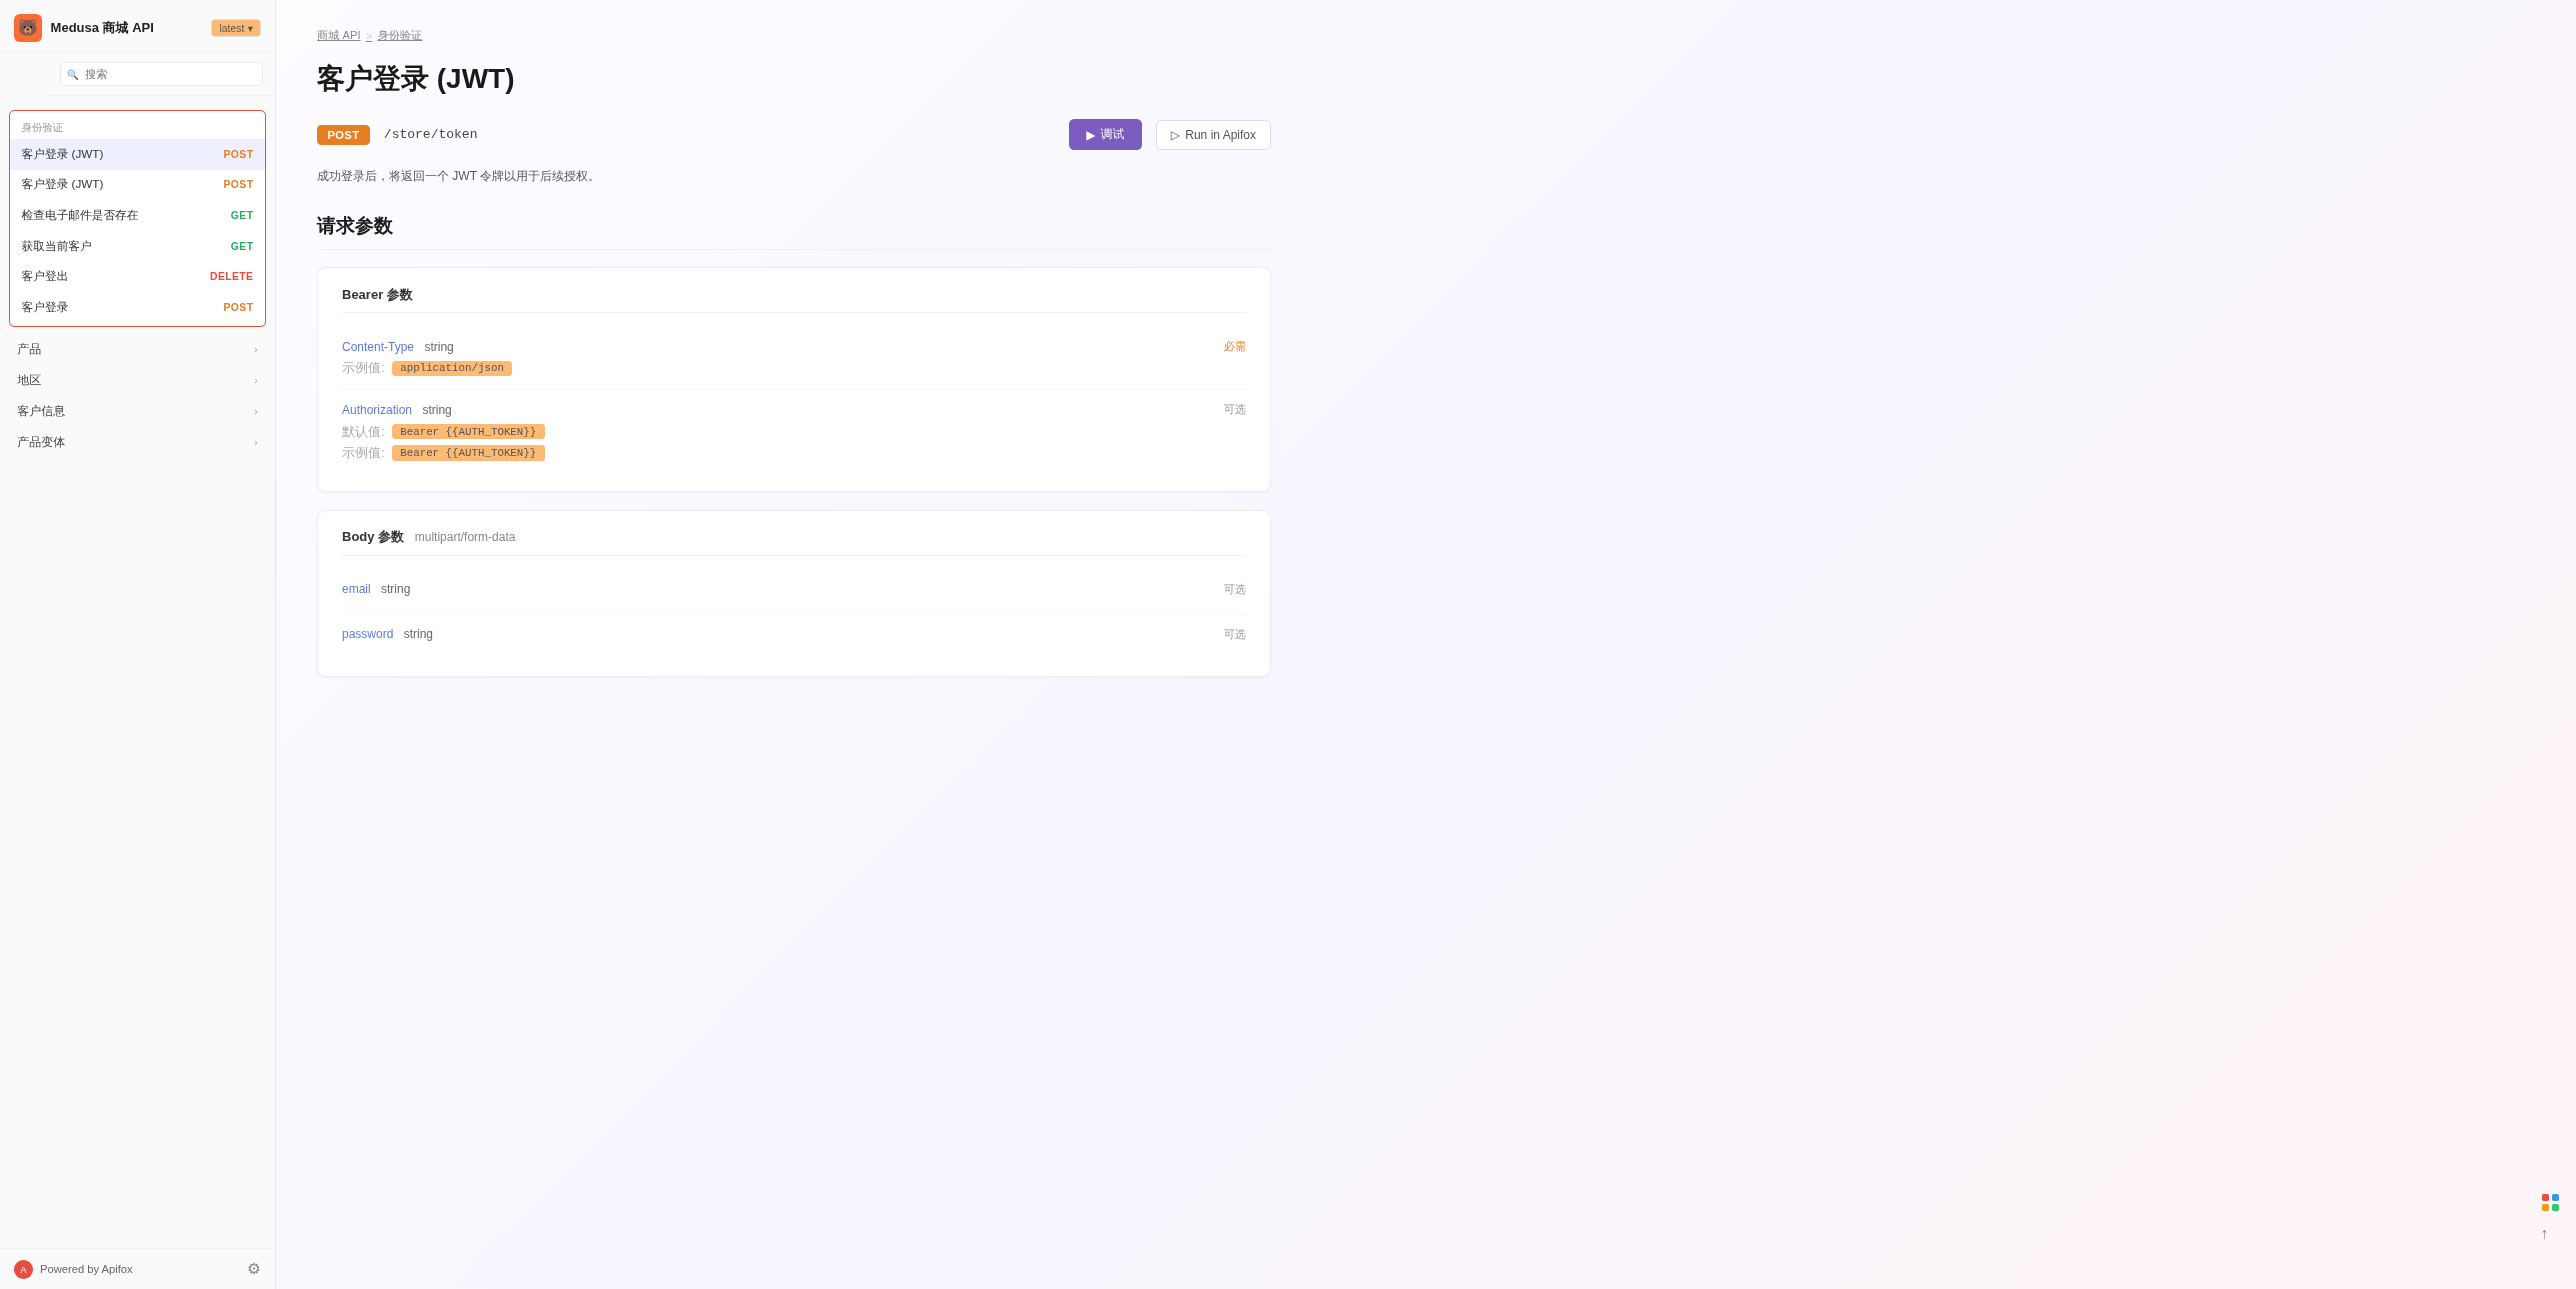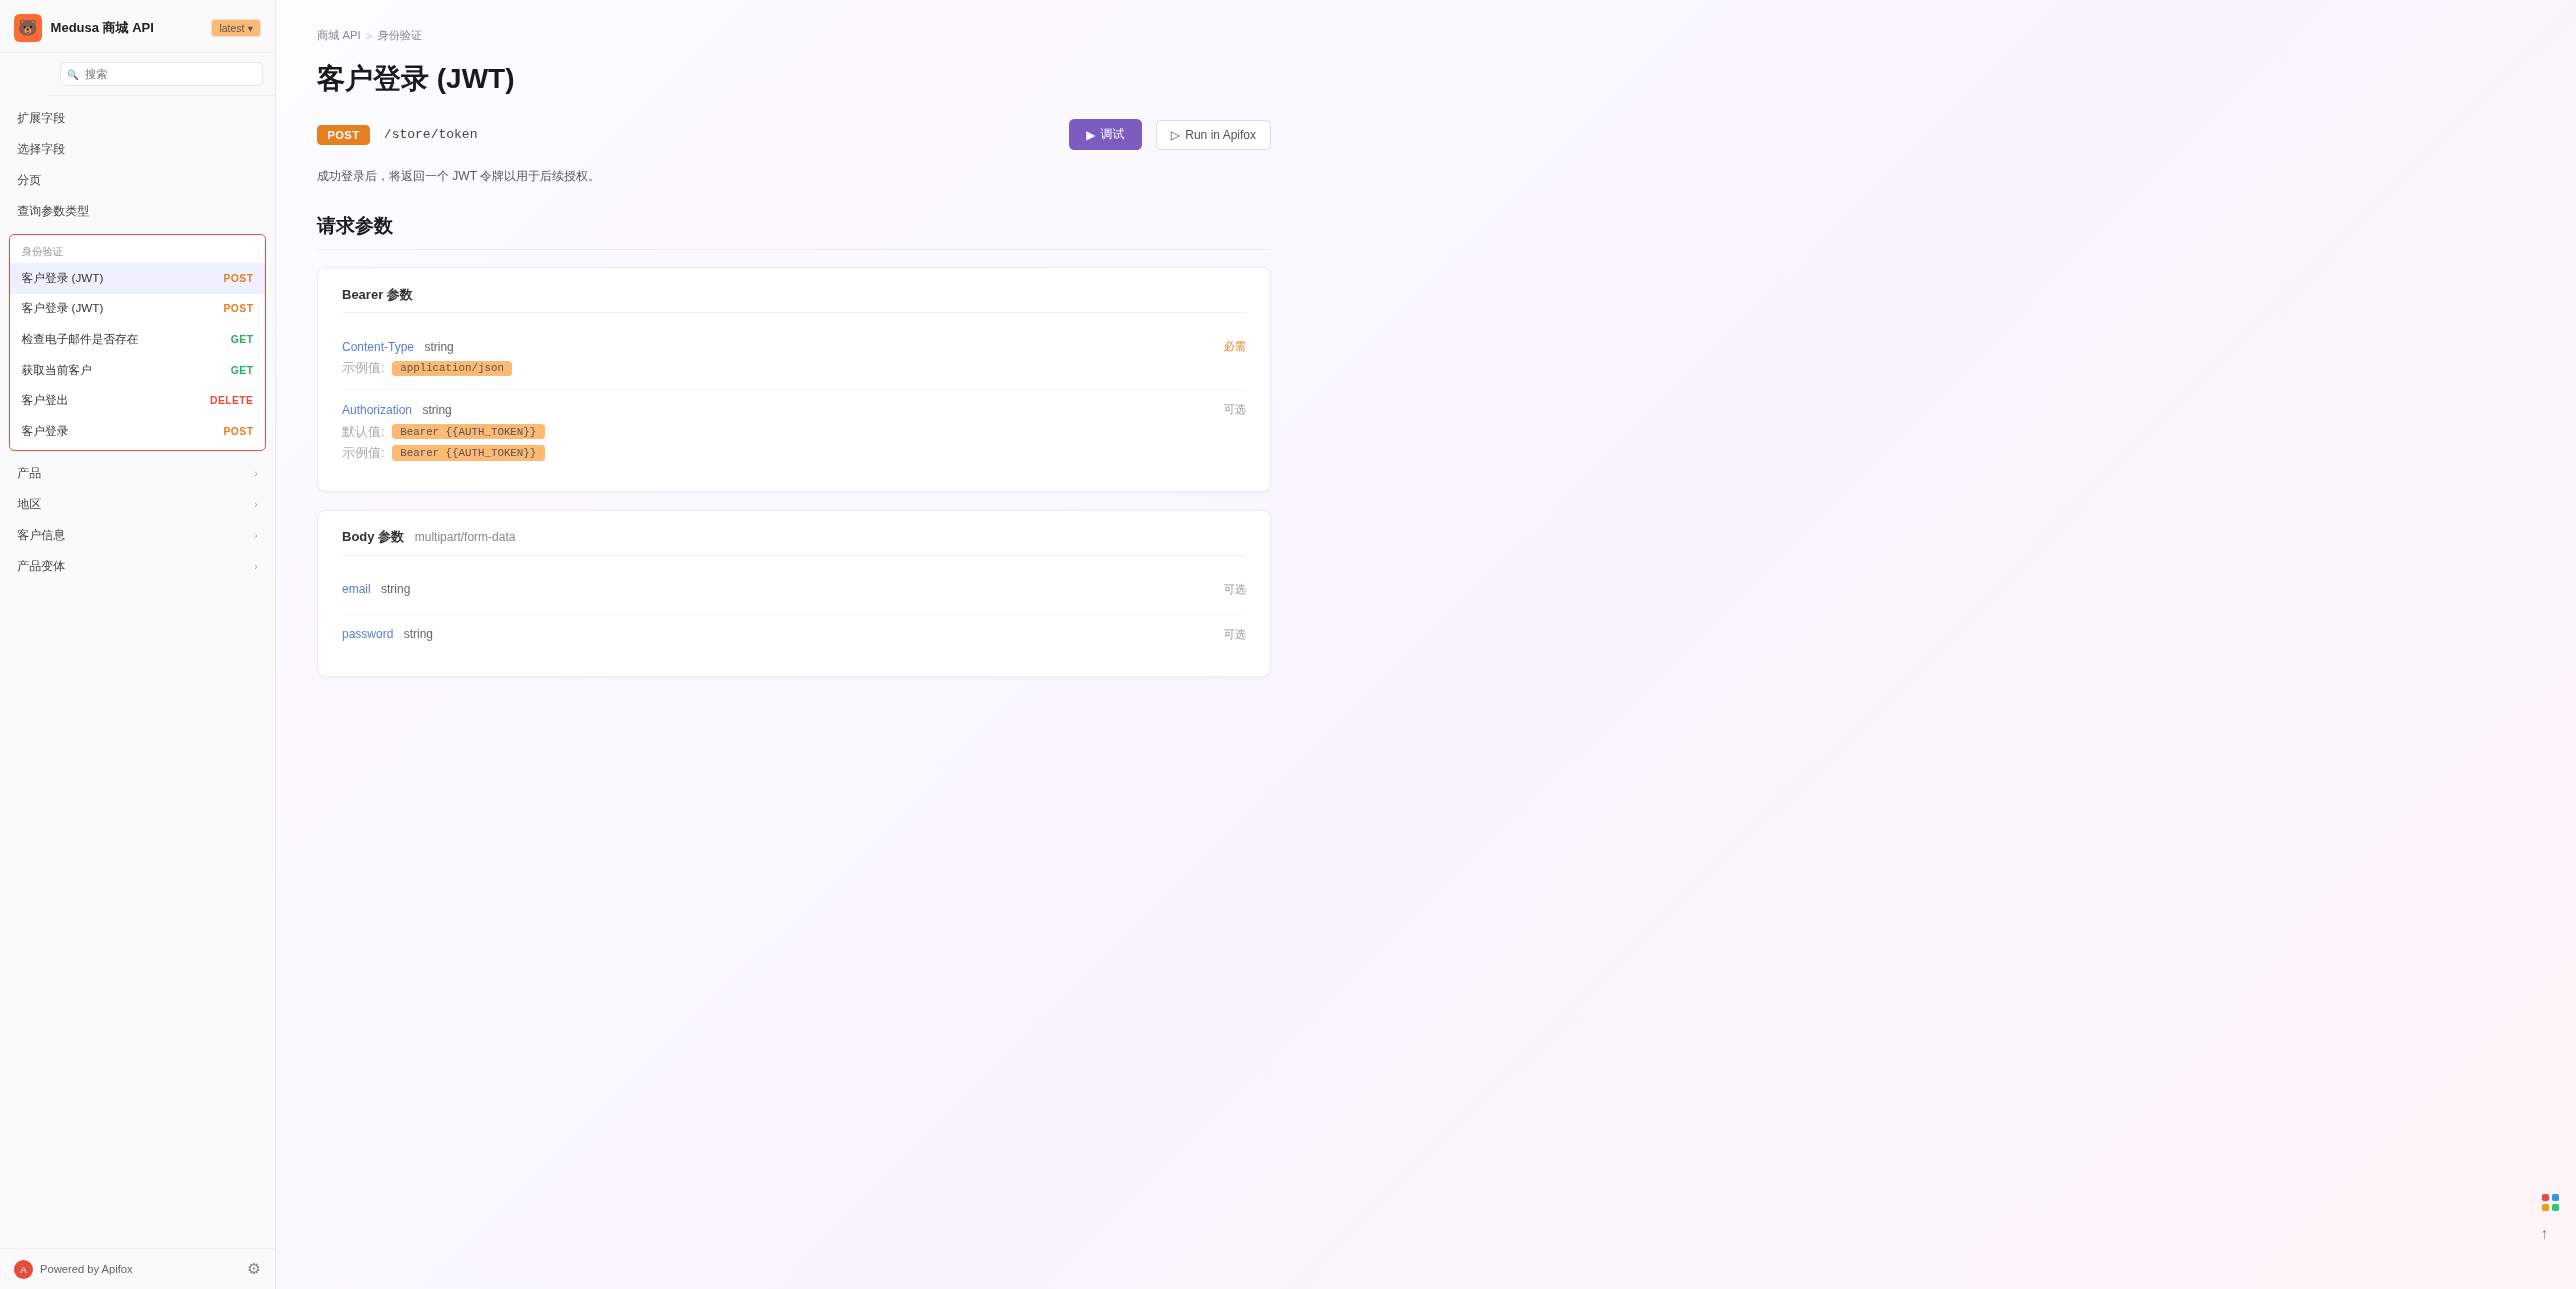--- a/index.html
+++ b/index.html
@@ -204,20 +204,21 @@
       padding: 28px 41px 52px 41px;
     }
 
     .breadcrumb {
       display: flex;
       align-items: center;
       gap: 5.2px;
       font-size: 11.2px;
       color: #888;
       margin-bottom: 17.3px;
+      text-decoration: underline;
     }
 
     .breadcrumb-sep {
       color: #ccc;
     }
 
     .page-title {
       font-size: 28px;
       font-weight: 700;
       color: #1a1a1a;
@@ -418,34 +419,20 @@
   </div>
 
   <div class="sidebar-search">
     <div class="search-wrap">
       <input type="text" placeholder="搜索" style="">
     </div>
   </div>
 
   <div class="sidebar-nav">
 
-    <div>
-      <div class="nav-item">
-        <span>扩展字段</span>
-      </div>
-      <div class="nav-item">
-        <span>选择字段</span>
-      </div>
-      <div class="nav-item">
-        <span>分页</span>
-      </div>
-      <div class="nav-item">
-        <span>查询参数类型</span>
-      </div>
-    </div>
 
     <div class="nav-section">
       <div class="nav-section-title">身份验证</div>
       <div class="nav-section-item active">
         <span>客户登录 (JWT)</span>
         <span class="method-badge method-post">POST</span>
       </div>
       <div class="nav-section-item">
         <span>客户登录 (JWT)</span>
         <span class="method-badge method-post">POST</span>

